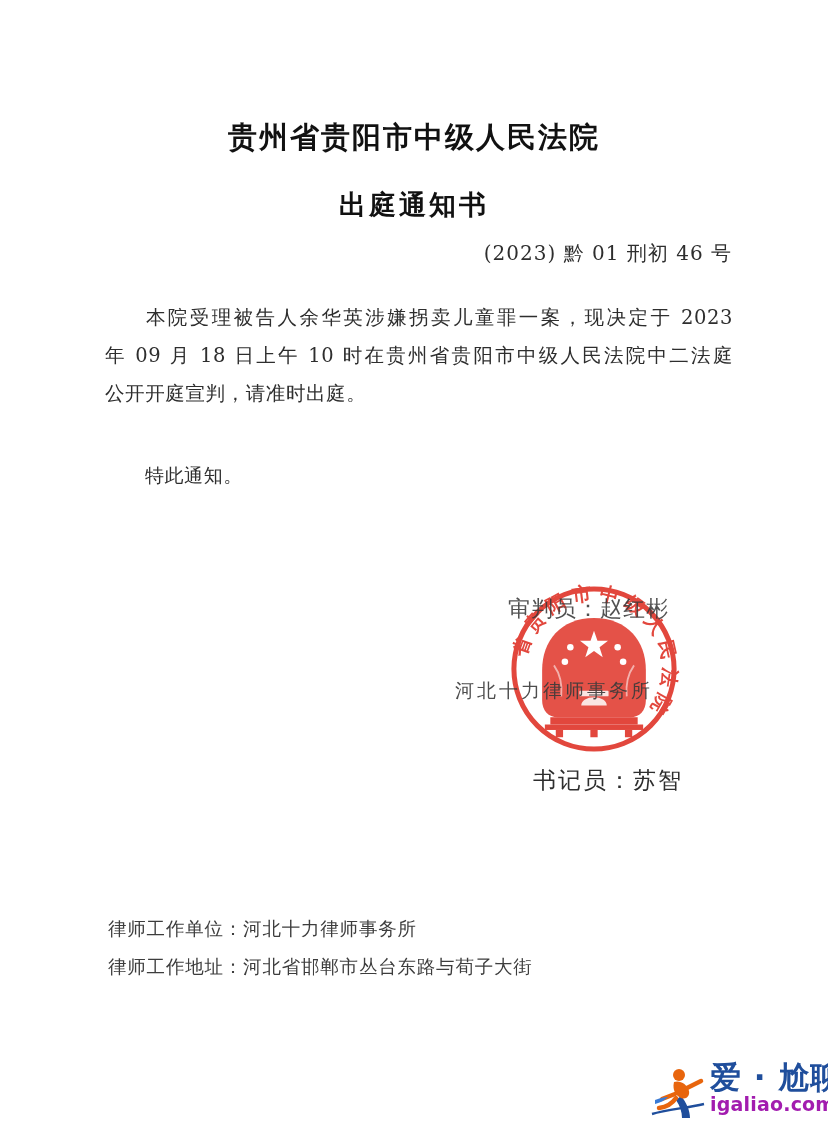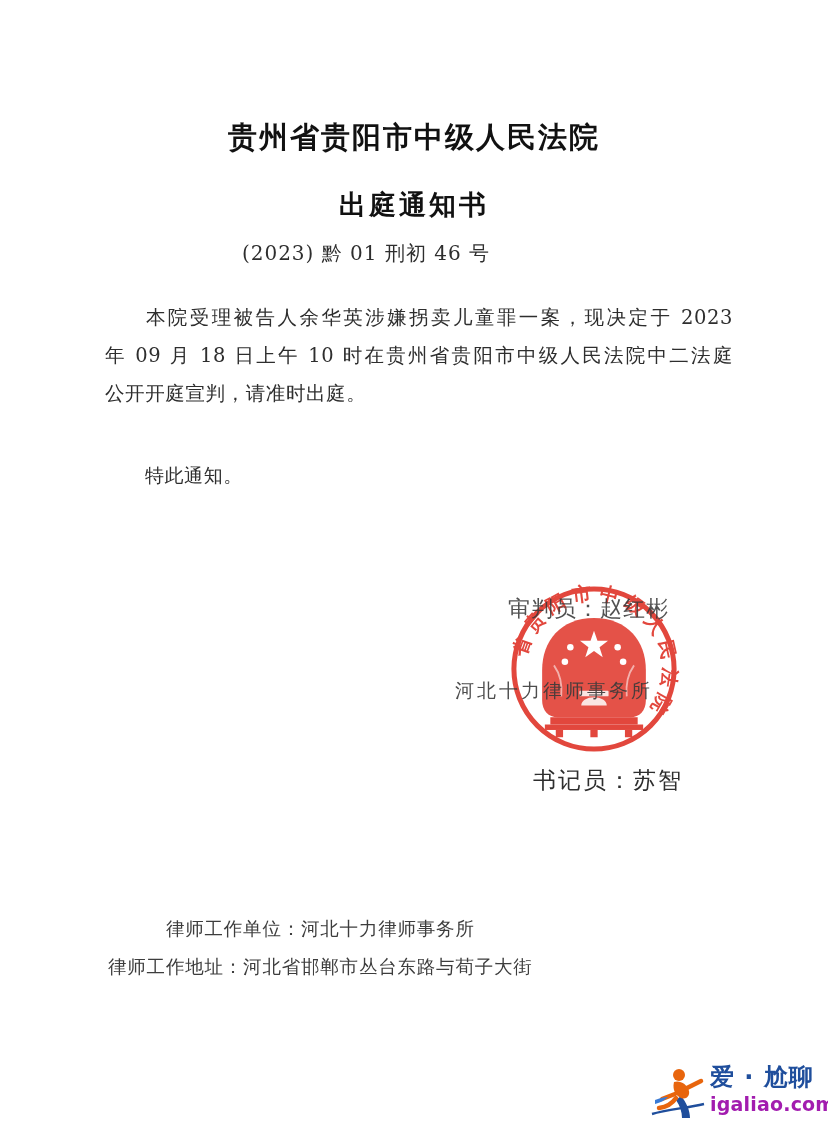--- a/index.html
+++ b/index.html
@@ -47,21 +47,21 @@
     font-weight: bold;
     letter-spacing: 3px;
     color: #111111;
     margin-top: 13px;
   }
   .case-number {
     position: absolute;
     left: 0;
     right: 96px;
     top: 240px;
-    text-align: center;
+    text-align: right;
     font-size: 20px;
     letter-spacing: 1px;
     color: #2e2e2e;
   }
 
   
   .body-block {
     position: absolute;
     left: 105px;
     top: 299px;
@@ -152,21 +152,20 @@
 
   
   .footer {
     position: absolute;
     left: 108px;
     top: 910px;
     font-size: 18.5px;
     line-height: 38px;
     color: #3d3d3d;
     letter-spacing: 0.8px;
-    text-align: center;
   }
   .footer div { white-space: nowrap; }
 
   
   .watermark {
     position: absolute;
     right: 10px;
     bottom: 8px;
     width: 180px;
     height: 78px;
@@ -179,21 +178,21 @@
     height: 62px;
   }
   .wm-text {
     position: absolute;
     left: 72px;
     top: 6px;
     width: 110px;
   }
   .wm-cn {
     font-family: "DejaVu Sans", "Liberation Sans", sans-serif;
-    font-size: 24px;
+    font-size: 31px;
     font-weight: bold;
     color: #1f4e9c;
     letter-spacing: 1px;
     line-height: 30px;
     white-space: nowrap;
   }
   .wm-url {
     font-family: "DejaVu Sans", "Liberation Sans", sans-serif;
     font-size: 19px;
     font-weight: bold;

